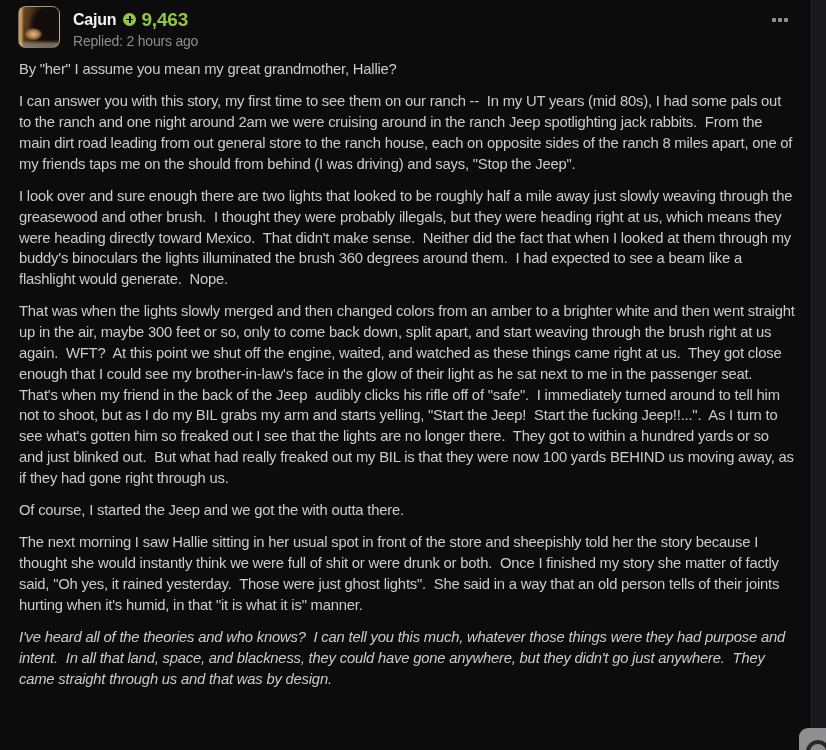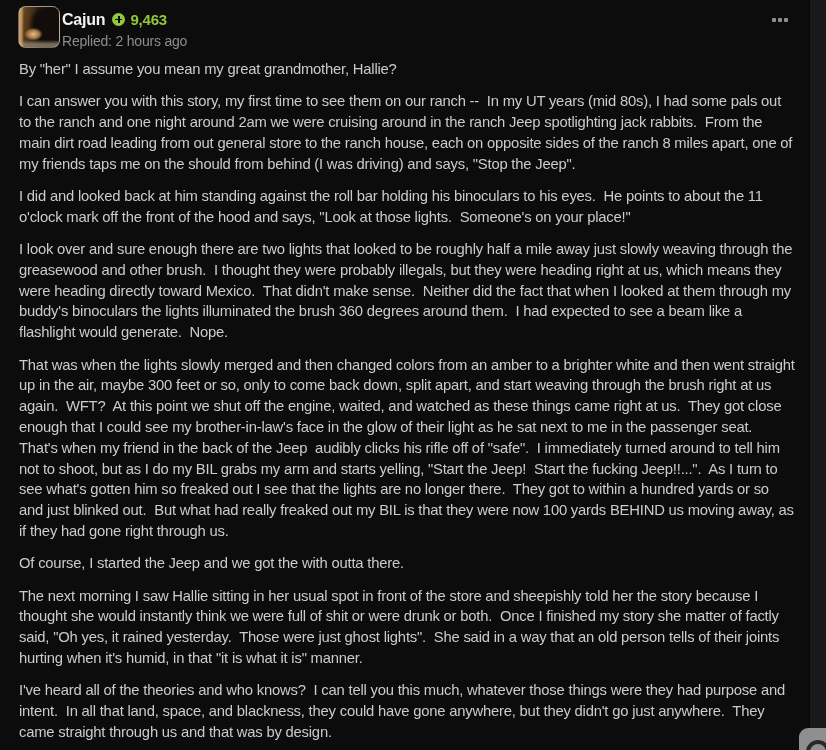--- a/index.html
+++ b/index.html
@@ -30,38 +30,38 @@
     width:42px;height:42px;border-radius:8px;flex:0 0 auto;
     border:1px solid rgba(190,185,175,.55);
     background:
       linear-gradient(to right, rgba(214,170,110,.85) 0, rgba(214,170,110,.85) 2px, rgba(0,0,0,0) 5px),
       linear-gradient(to top, rgba(150,138,118,.75) 0, rgba(150,138,118,.75) 3px, rgba(0,0,0,0) 7px),
       radial-gradient(ellipse 13px 9px at 36% 68%, #e6bc86 0%, #a47442 45%, rgba(0,0,0,0) 72%),
       radial-gradient(ellipse 26px 30px at 74% 46%, #120d0a 0%, #120d0a 55%, rgba(0,0,0,0) 78%),
       linear-gradient(100deg, #93663a 0%, #5f401f 16%, #382510 40%, #1e150a 72%, #150f08 100%);
     cursor:pointer;
   }
-  .meta{margin-left:2px;padding-top:4px;}
+  .meta{margin-left:13px;padding-top:4px;}
   .meta-row1{display:flex;align-items:center;line-height:19px;}
   .username{
     font-size:16px;font-weight:700;color:var(--username-text,#f2f2f2);
     letter-spacing:-.2px;cursor:pointer;
   }
   .karma-icon{
     position:relative;display:inline-block;width:13px;height:13px;
     border-radius:50%;background:var(--accent-green,#92c83e);
     margin:0 5px 0 7px;flex:0 0 auto;
   }
   .karma-icon::before,.karma-icon::after{
     content:"";position:absolute;background:#0b0b0b;
   }
   .karma-icon::before{left:3px;top:5.6px;width:7px;height:1.8px;}
   .karma-icon::after{left:5.6px;top:3px;width:1.8px;height:7px;}
   .karma{
-    font-size:15px;font-weight:700;color:var(--accent-green,#92c83e);
+    font-size:19px;font-weight:700;color:var(--accent-green,#92c83e);
     letter-spacing:-.2px;
   }
   .replied{
     margin-top:3px;font-size:14px;color:var(--muted-text,#8d8d8d);
     letter-spacing:-.2px;line-height:18px;
   }
   .menu{
     position:absolute;top:7px;right:18px;padding:5px 2px;
     display:flex;gap:2px;cursor:pointer;
   }
@@ -71,21 +71,21 @@
   
   .post{
     position:absolute;left:19px;top:59px;width:776px;
   }
   .post p{
     font-size:14.8px;line-height:20.8px;letter-spacing:-.2px;
     color:var(--body-text,#cbcbcb);
     white-space:pre-wrap;
     margin:0 0 11.5px 0;
   }
-  .post p:last-child{margin-bottom:16px;}
+  .post p:last-child{margin-bottom:16px;font-style:italic;}
   
   .side-strip{
     position:absolute;right:0;top:0;width:17px;height:750px;
     background:var(--side-strip-bg,#19191c);
     border-left:1px solid #060606;
   }
   
   .corner-btn{
     position:absolute;left:799px;top:728px;width:42px;height:40px;
     background:var(--corner-button-bg,#8f8f8f);
@@ -114,21 +114,20 @@
     <div class="menu">
       <span class="dot"></span>
       <span class="dot"></span>
       <span class="dot"></span>
     </div>
   </div>
 
   <div class="post">
     <p>By "her" I assume you mean my great grandmother, Hallie?</p>
     <p>I can answer you with this story, my first time to see them on our ranch --  In my UT years (mid 80s), I had some pals out to the ranch and one night around 2am we were cruising around in the ranch Jeep spotlighting jack rabbits.  From the main dirt road leading from out general store to the ranch house, each on opposite sides of the ranch 8 miles apart, one of my friends taps me on the should from behind (I was driving) and says, "Stop the Jeep".</p>
-    <p>I did and looked back at him standing against the roll bar holding his binoculars to his eyes.  He points to about the 11 o'clock mark off the front of the hood and says, "Look at those lights.  Someone's on your place!"</p>
     <p>I look over and sure enough there are two lights that looked to be roughly half a mile away just slowly weaving through the greasewood and other brush.  I thought they were probably illegals, but they were heading right at us, which means they were heading directly toward Mexico.  That didn't make sense.  Neither did the fact that when I looked at them through my buddy's binoculars the lights illuminated the brush 360 degrees around them.  I had expected to see a beam like a flashlight would generate.  Nope.</p>
     <p>That was when the lights slowly merged and then changed colors from an amber to a brighter white and then went straight up in the air, maybe 300 feet or so, only to come back down, split apart, and start weaving through the brush right at us again.  WFT?  At this point we shut off the engine, waited, and watched as these things came right at us.  They got close enough that I could see my brother-in-law's face in the glow of their light as he sat next to me in the passenger seat.  That's when my friend in the back of the Jeep  audibly clicks his rifle off of "safe".  I immediately turned around to tell him not to shoot, but as I do my BIL grabs my arm and starts yelling, "Start the Jeep!  Start the fucking Jeep!!...".  As I turn to see what's gotten him so freaked out I see that the lights are no longer there.  They got to within a hundred yards or so and just blinked out.  But what had really freaked out my BIL is that they were now 100 yards BEHIND us moving away, as if they had gone right through us.</p>
     <p>Of course, I started the Jeep and we got the with outta there.</p>
     <p>The next morning I saw Hallie sitting in her usual spot in front of the store and sheepishly told her the story because I thought she would instantly think we were full of shit or were drunk or both.  Once I finished my story she matter of factly said, "Oh yes, it rained yesterday.  Those were just ghost lights".  She said in a way that an old person tells of their joints hurting when it's humid, in that "it is what it is" manner.</p>
     <p>I've heard all of the theories and who knows?  I can tell you this much, whatever those things were they had purpose and intent.  In all that land, space, and blackness, they could have gone anywhere, but they didn't go just anywhere.  They came straight through us and that was by design.</p>
   </div>
 
 </div>
 
 <div class="side-strip"></div>

